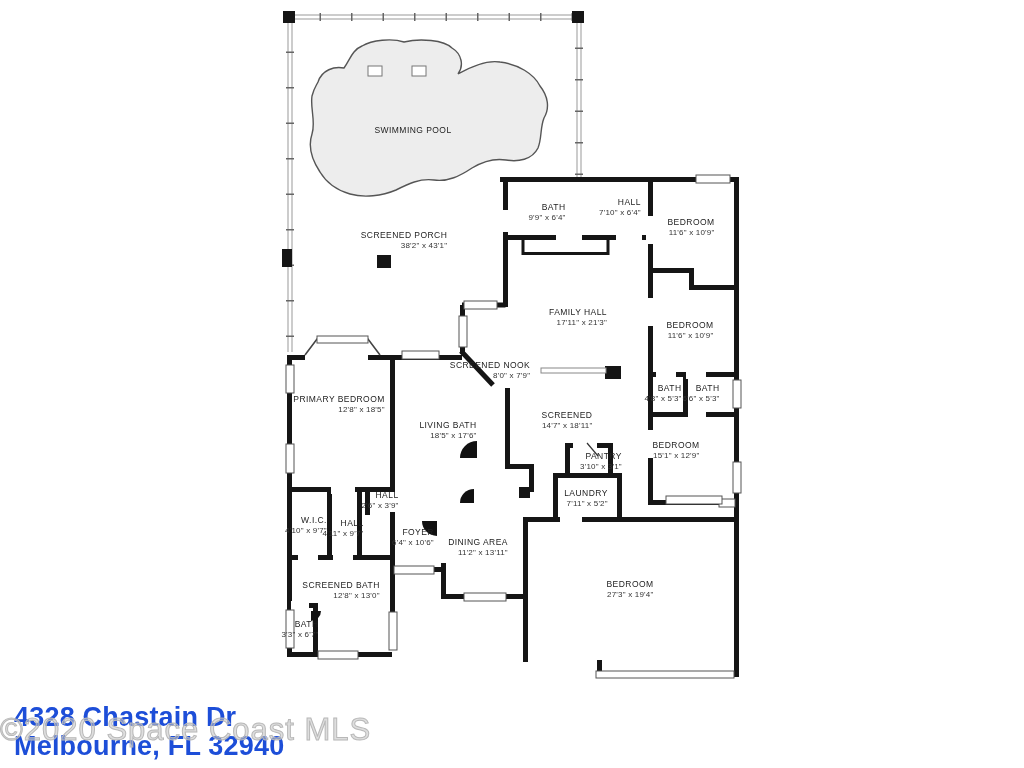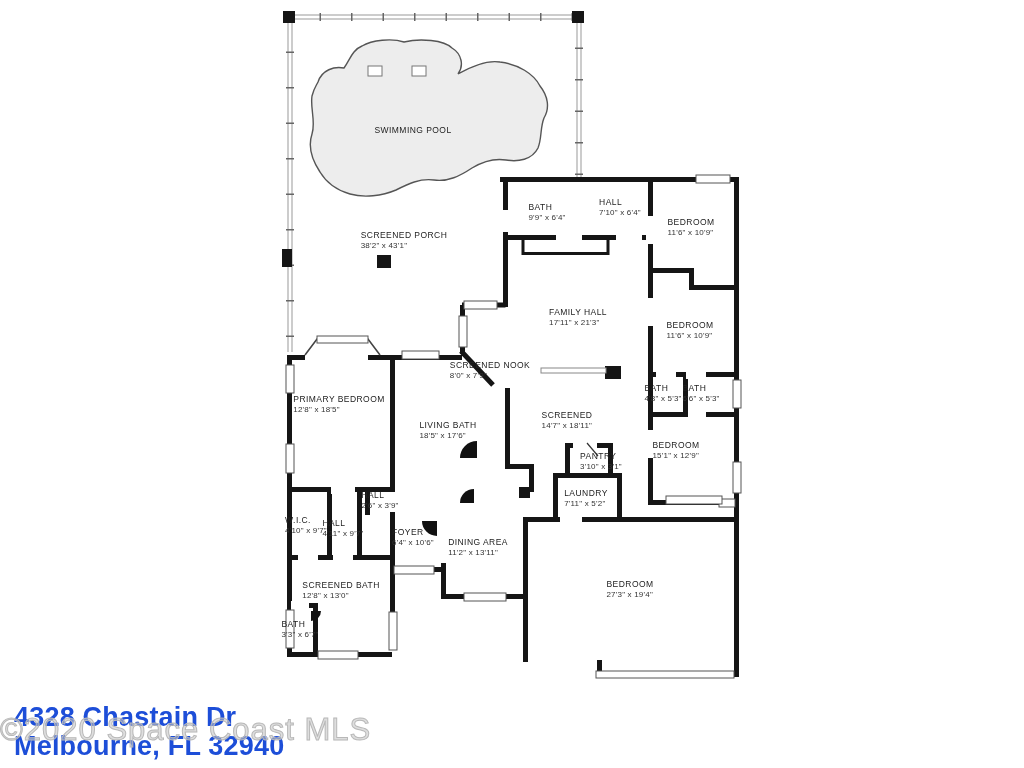--- a/index.html
+++ b/index.html
@@ -3,21 +3,21 @@
 <meta charset="utf-8">
 <style>
   html,body{margin:0;padding:0;}
   body{
     width:1024px;height:768px;background:#ffffff;overflow:hidden;position:relative;
     font-family:"Liberation Sans","DejaVu Sans",sans-serif;
   }
   #plan{position:absolute;left:0;top:0;width:1024px;height:768px;}
   .room{
     position:absolute;transform:translate(-50%,-50%);
-    text-align:left;white-space:nowrap;z-index:5;pointer-events:none;
+    text-align:right;white-space:nowrap;z-index:5;pointer-events:none;
   }
   .rn{font-size:8.5px;letter-spacing:.45px;color:#222;}
   .rd{font-size:8px;letter-spacing:.2px;color:#333;margin-top:1px;}
   .rd:empty{display:none;}
   .addr{
     position:absolute;left:14px;z-index:8;color:#1d4ed8;
     font-weight:700;font-size:27px;letter-spacing:.2px;
   }
   .addr1{top:702px;}
   .addr2{top:731px;}

